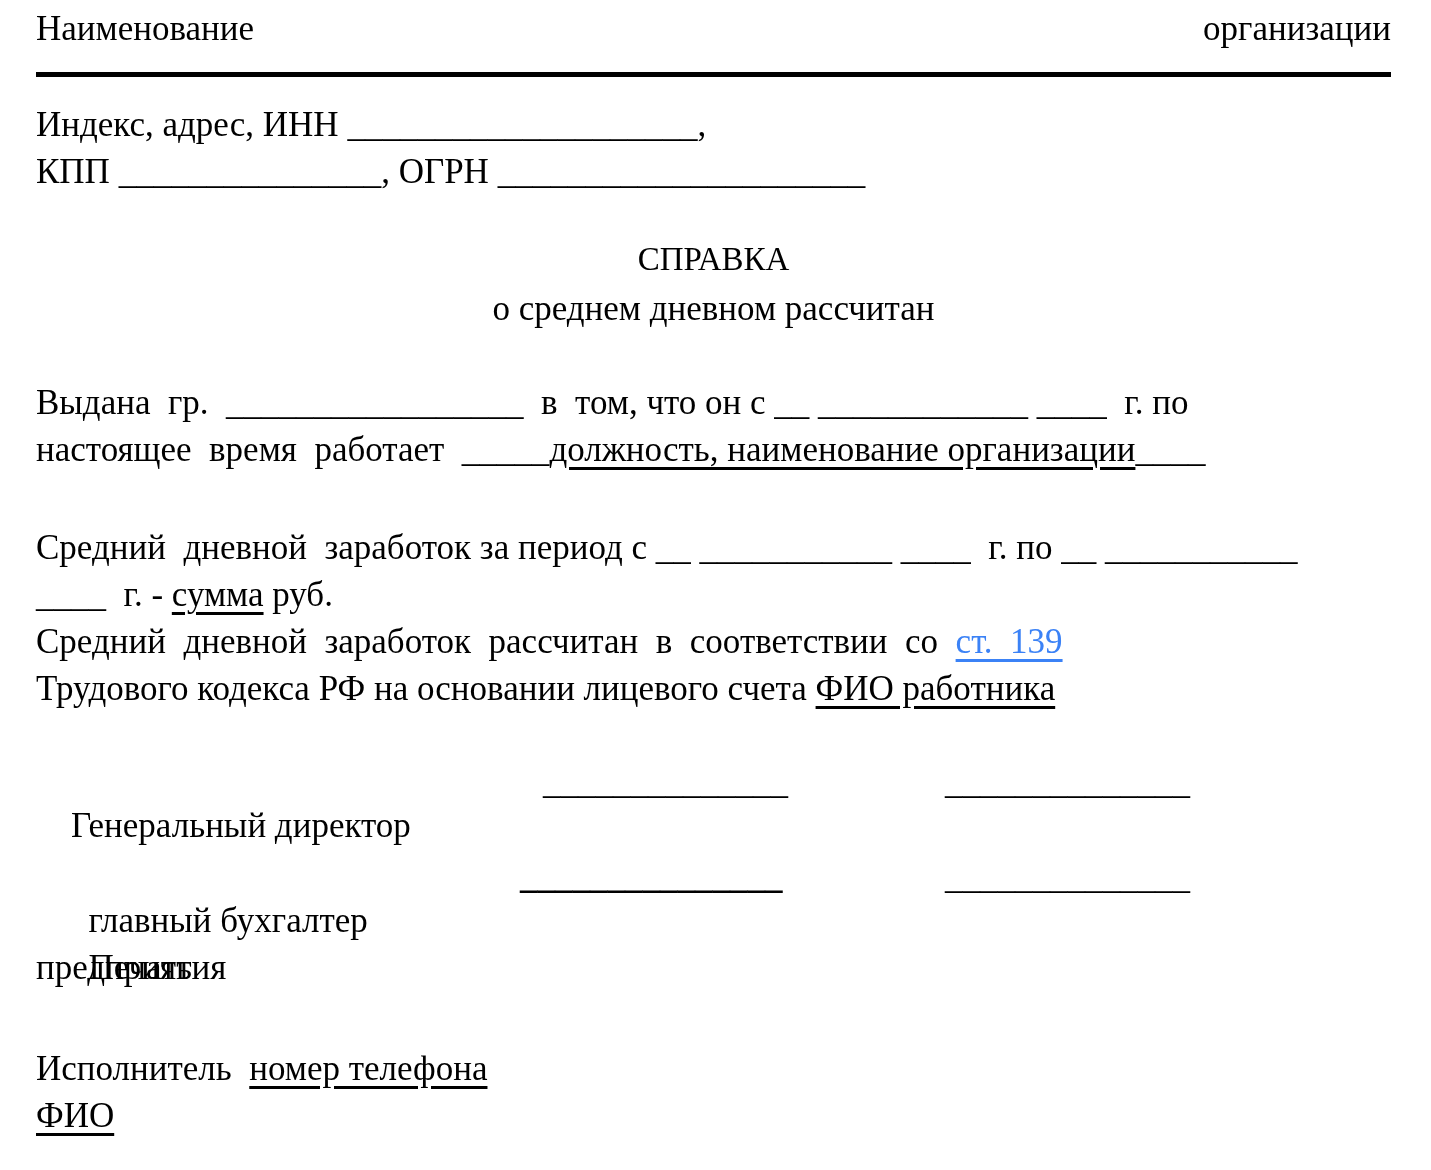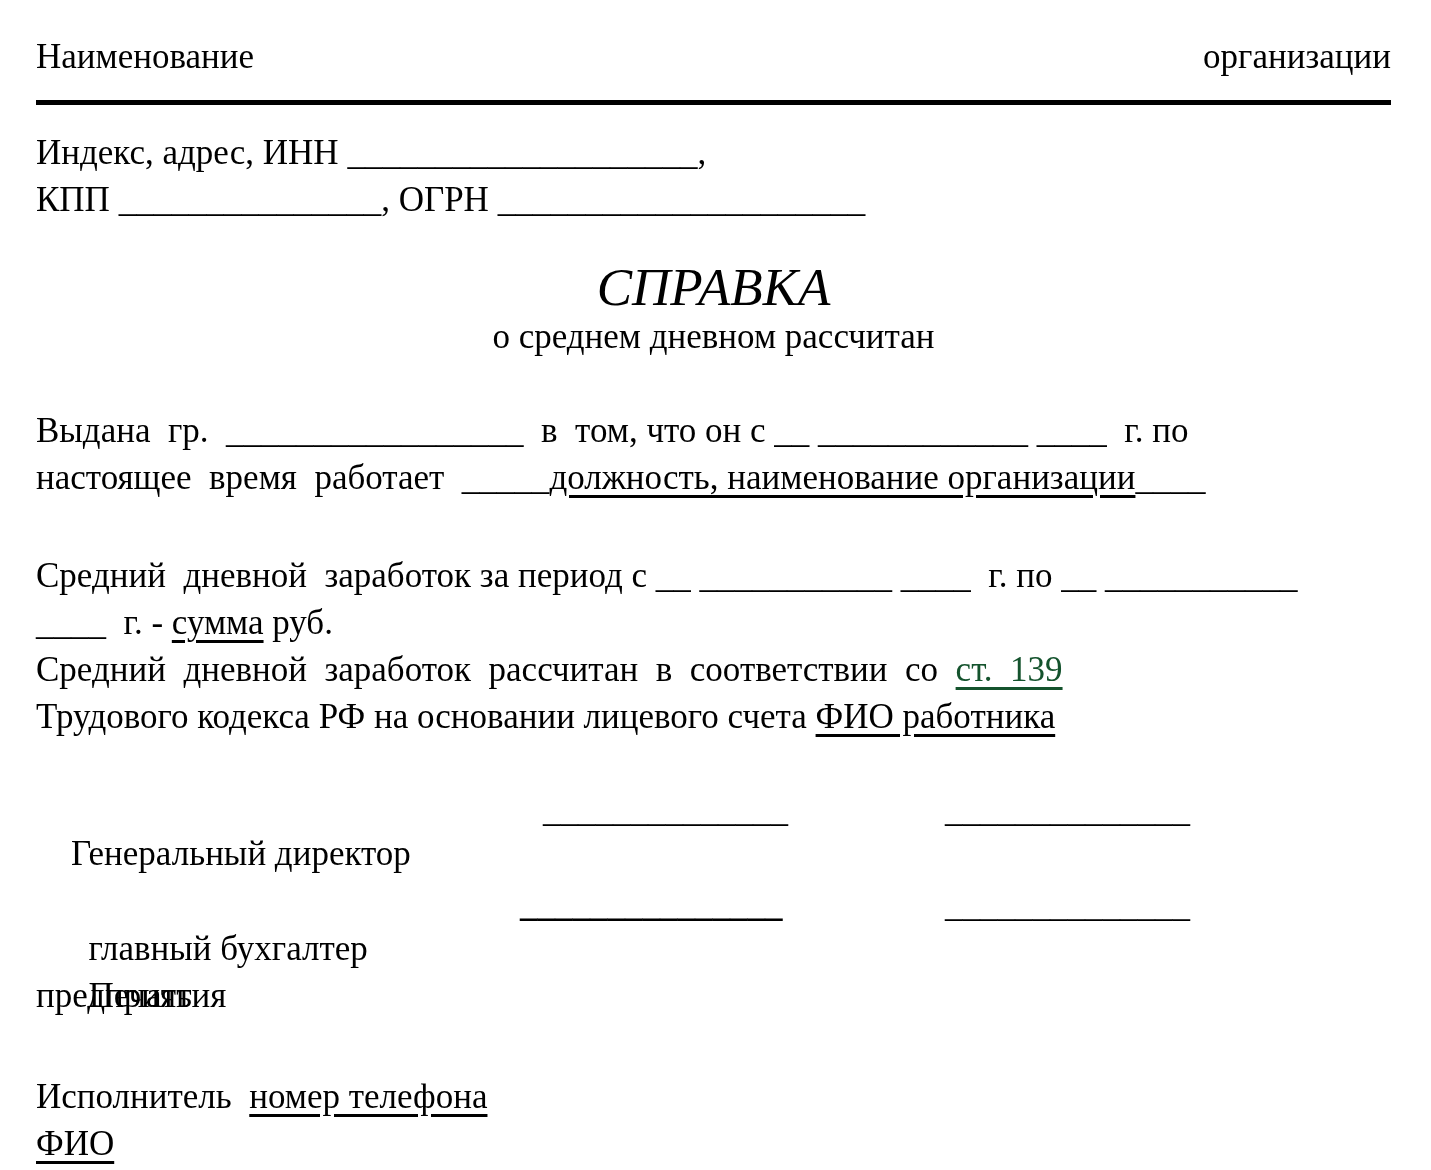--- a/index.html
+++ b/index.html
@@ -5,42 +5,42 @@
   html,body{margin:0;padding:0;background:#ffffff;}
   body{
     width:1431px;height:1170px;overflow:hidden;
     font-family:"Liberation Serif","DejaVu Serif",serif;
     color:#000;
     -webkit-font-smoothing:antialiased;
   }
   .doc{
     box-sizing:border-box;
     width:1431px;height:1170px;
-    padding:33px 40px 0 36px;
+    padding:5px 40px 0 36px;
     font-size:35px;line-height:47px;
   }
   .line{white-space:pre-wrap;line-height:47px;min-height:47px;}
   .header-line{
     display:flex;justify-content:space-between;
     line-height:47px;
   }
   .rule{margin-top:20px;height:5px;background:#000;}
   .address{margin-top:24px;}
   .title-block{margin-top:38px;text-align:center;}
-  .title{font-size:53px;line-height:52px;font-style:italic;}
+  .title{font-size:33px;line-height:52px;}
   .subtitle{line-height:47px;}
   .p-issued{margin-top:47px;}
   .p-earn-law{margin-top:51px;}
   .u{
     text-decoration:underline;
     text-decoration-thickness:2.5px;
     text-underline-offset:6px;
   }
   .link{
-    color:#14532d;
+    color:#3b82f6;
     text-decoration:underline;
     text-decoration-thickness:2.5px;
     text-underline-offset:6px;
     cursor:pointer;
     margin-top:8px;
   }
   .sig-director{margin-top:43px;}
   .sig-accountant{margin-top:48px;}
   .sig-row{position:relative;white-space:pre;line-height:47px;height:47px;}
   .sig-blank{position:absolute;top:3px;white-space:pre;}

